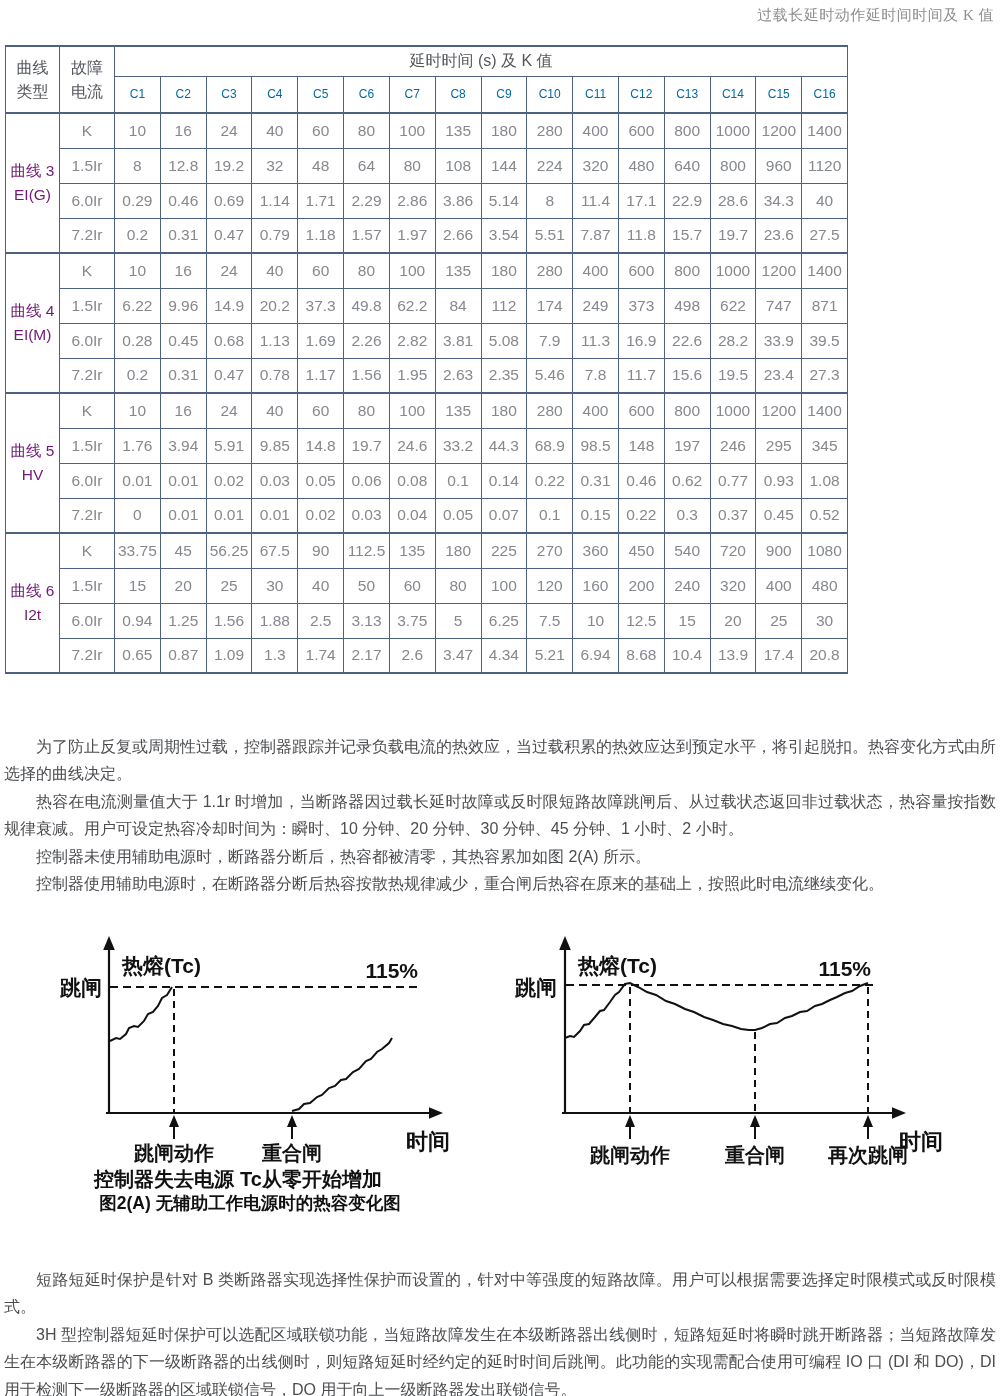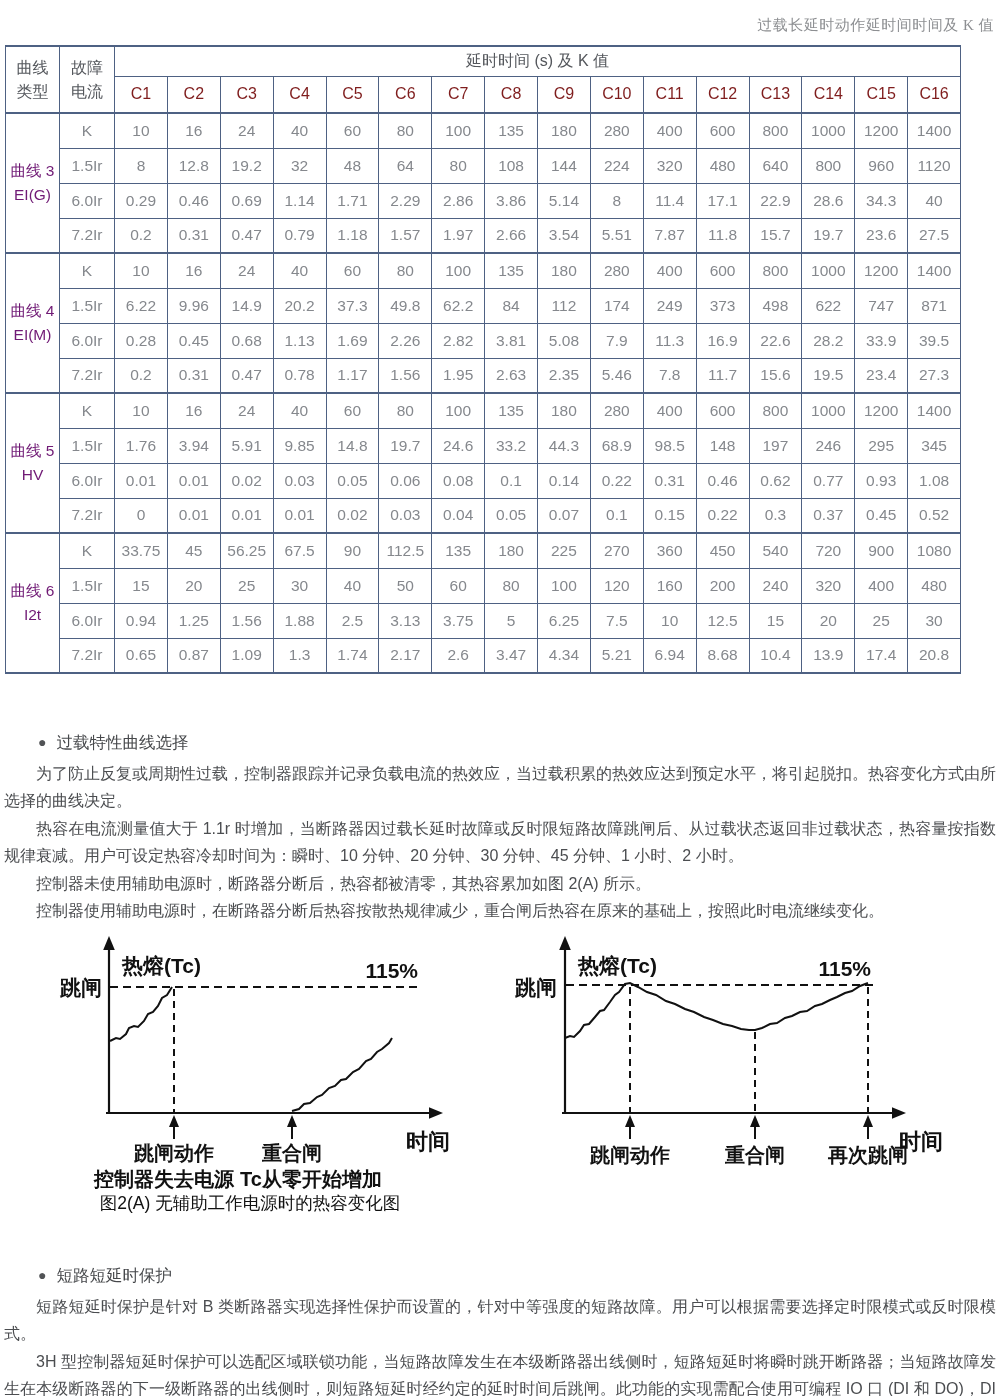--- a/index.html
+++ b/index.html
@@ -3,58 +3,58 @@
 <meta charset="utf-8">
 <style>
   * { margin:0; padding:0; box-sizing:border-box; }
   html,body { background:#ffffff; }
   .page {
     position:relative; width:1000px; height:1396px; background:#ffffff;
     font-family:"Liberation Sans", sans-serif; overflow:hidden;
   }
   
   .page-header {
-    position:absolute; top:16px; right:6px; font-size:15px; color:#8d8f92;
+    position:absolute; top:6px; right:6px; font-size:15px; color:#8d8f92;
     letter-spacing:0.5px;
     font-family:Liberation Serif, serif;
   }
   
   .curve-table {
-    position:absolute; left:5px; top:45px; width:956px;
+    position:absolute; left:5px; top:45px; width:843px;
     border-collapse:collapse; table-layout:fixed;
     border-top:2px solid #4e6183; border-bottom:2px solid #4e6183;
   }
   .curve-table th, .curve-table td {
     border:1px solid #4e6183; text-align:center; vertical-align:middle;
     font-weight:normal; padding:0;
   }
   .curve-table thead th.type-h { font-size:16px; color:#54575c; line-height:1.45; }
   .curve-table thead .span-h { height:30px; font-size:16px; color:#54575c;text-align:center; }
-  .curve-table thead tr.cols th { height:37px; font-size:16px; color:#7f1d1d; border-bottom:2px solid #4e6183; }
+  .curve-table thead tr.cols th { height:37px; font-size:12px; color:#0369a1; border-bottom:2px solid #4e6183; }
   .curve-table tbody td { height:35px; font-size:15.5px; color:#85888d; }
   .curve-table tbody td.group-name { color:#701a75; font-size:15.5px; line-height:1.55; }
   .curve-table tbody td.row-label { color:#85888d; }
   .curve-table tbody tr.group-first td { border-top:2px solid #4e6183; }
   
   .text-block { position:absolute; left:4px; width:992px; color:#4b4d50; }
   .sec-head { padding-left:34px; font-size:16.5px; color:#46484b; height:27px; line-height:27px; }
   .sec-head .bullet { font-size:14px; margin-right:10px; position:relative; top:-1px; color:#515356; }
   .text-block p {
     font-size:16px; line-height:27.4px; text-indent:2em; text-align:justify;
     color:#4b4d50;
   }
   .text-block.first { top:729px; }
   .text-block.second { top:1262px; }
   .text-block .gap { height:4px; }
   
   .fig { position:absolute; overflow:visible; }
   .fig text { font-family:"Liberation Sans", sans-serif; fill:#111111; font-weight:600; }
   .fig .ink { stroke:#111111; fill:none; }
   .fig-caption {
-    position:absolute; text-align:center; font-size:17.5px; font-weight:normal; color:#111111;
+    position:absolute; text-align:center; font-size:17.5px; font-weight:bold; color:#111111;
   }
 </style>
 </head>
 <body>
 
 <div class="page">
 
   <div class="page-header">过载长延时动作延时间时间及 K 值</div>
 
   <table class="curve-table">
@@ -427,23 +427,20 @@
           <td>8.68</td>
           <td>10.4</td>
           <td>13.9</td>
           <td>17.4</td>
           <td>20.8</td>
         </tr>
       </tbody>
   </table>
 
   <section class="text-block first">
-    <div class="sec-head">
-      <span class="bullet">●</span><span class="sec-title">过载特性曲线选择</span>
-    </div>
     <div class="gap"></div>
     <p>为了防止反复或周期性过载，控制器跟踪并记录负载电流的热效应，当过载积累的热效应达到预定水平，将引起脱扣。热容变化方式由所选择的曲线决定。</p>
     <p>热容在电流测量值大于 1.1r 时增加，当断路器因过载长延时故障或反时限短路故障跳闸后、从过载状态返回非过载状态，热容量按指数规律衰减。用户可设定热容冷却时间为：瞬时、10 分钟、20 分钟、30 分钟、45 分钟、1 小时、2 小时。</p>
     <p>控制器未使用辅助电源时，断路器分断后，热容都被清零，其热容累加如图 2(A) 所示。</p>
     <p>控制器使用辅助电源时，在断路器分断后热容按散热规律减少，重合闸后热容在原来的基础上，按照此时电流继续变化。</p>
   </section>
 
   <svg class="fig" style="left:40px; top:933px;" width="430" height="258" viewBox="0 0 430 258">
 
     <line class="ink" x1="69" y1="14" x2="69" y2="181" stroke-width="2.2"></line>
@@ -500,21 +497,18 @@
     <text x="83" y="40" font-size="21">热熔(Tc)</text>
     <text x="62" y="62" font-size="21" text-anchor="end">跳闸</text>
     <text x="376" y="43" font-size="21" text-anchor="end">115%</text>
     <text x="135" y="229" font-size="20" text-anchor="middle">跳闸动作</text>
     <text x="260" y="229" font-size="20" text-anchor="middle">重合闸</text>
     <text x="373" y="229" font-size="20" text-anchor="middle">再次跳闸</text>
     <text x="404" y="216" font-size="22">时间</text>
   </svg>
 
   <section class="text-block second">
-    <div class="sec-head">
-      <span class="bullet">●</span><span class="sec-title">短路短延时保护</span>
-    </div>
     <div class="gap"></div>
     <p>短路短延时保护是针对 B 类断路器实现选择性保护而设置的，针对中等强度的短路故障。用户可以根据需要选择定时限模式或反时限模式。</p>
     <p>3H 型控制器短延时保护可以选配区域联锁功能，当短路故障发生在本级断路器出线侧时，短路短延时将瞬时跳开断路器；当短路故障发生在本级断路器的下一级断路器的出线侧时，则短路短延时经约定的延时时间后跳闸。此功能的实现需配合使用可编程 IO 口 (DI 和 DO)，DI 用于检测下一级断路器的区域联锁信号，DO 用于向上一级断路器发出联锁信号。</p>
   </section>
 
 </div>
 
 </body></html>

